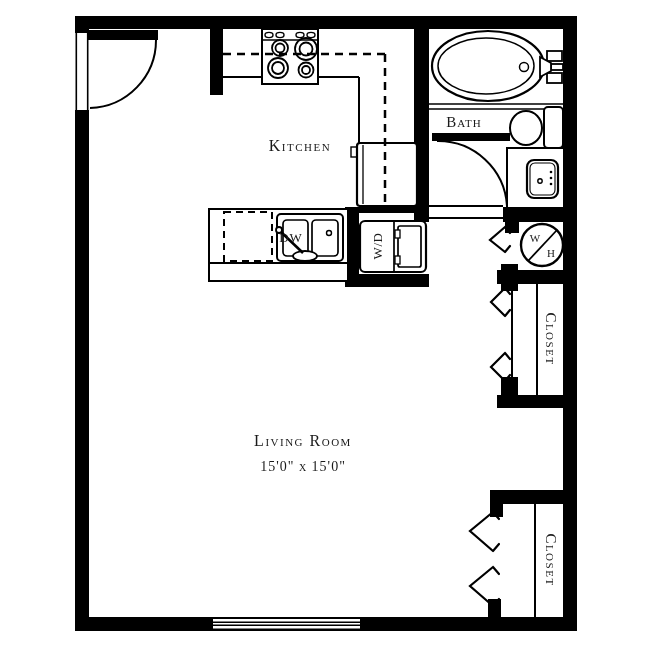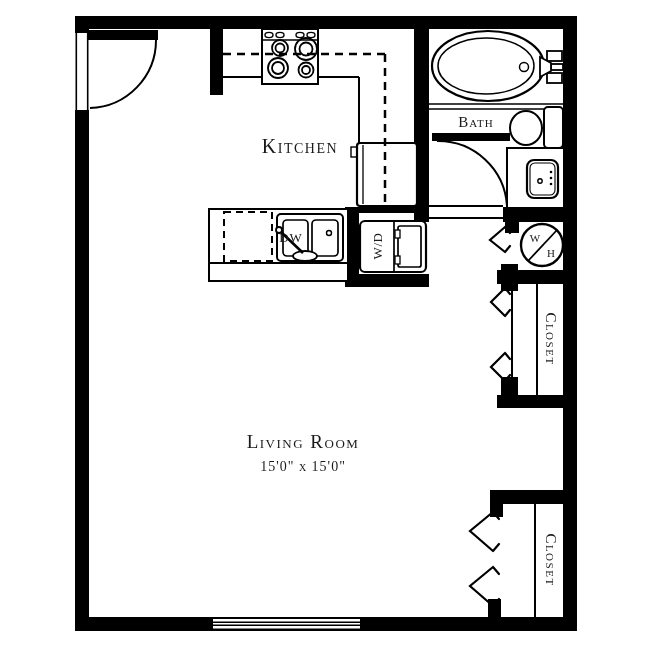--- a/index.html
+++ b/index.html
@@ -3,23 +3,23 @@
 <meta charset="utf-8">
 <style>
   html,body{margin:0;padding:0;background:#ffffff;}
   .plan{position:relative;width:650px;height:650px;background:#ffffff;overflow:hidden;
         font-family:"Liberation Serif",serif;}
   .plan svg{position:absolute;left:0;top:0;}
   .lbl{position:absolute;color:#1a1a1a;font-variant:small-caps;white-space:nowrap;
        transform:translate(-50%,-50%);line-height:1;}
   .lbl.rot-cw{transform:translate(-50%,-50%) rotate(90deg);}
   .lbl.rot-ccw{transform:translate(-50%,-50%) rotate(-90deg);}
-  .lbl-kitchen{font-size:20px;letter-spacing:1.5px;}
+  .lbl-kitchen{font-size:16px;letter-spacing:1.5px;}
   .lbl-bath{font-size:15px;letter-spacing:1px;}
-  .lbl-living{font-size:19px;letter-spacing:1.5px;}
+  .lbl-living{font-size:16px;letter-spacing:1.5px;}
   .lbl-dims{font-size:14px;letter-spacing:1px;}
   .lbl-dw{font-size:13px;letter-spacing:1px;}
   .lbl-wd{font-size:13px;letter-spacing:0.5px;}
   .lbl-closet{font-size:15px;letter-spacing:1.5px;}
   .lbl-wh{font-size:11px;}
 </style>
 </head>
 <body>
 
 <div class="plan">
@@ -185,21 +185,21 @@
 
     <g stroke="#000000" stroke-width="2">
       <line x1="512" y1="284" x2="512" y2="395"></line>
       <line x1="537" y1="284" x2="537" y2="395"></line>
       <line x1="535" y1="504" x2="535" y2="617"></line>
     </g>
   </svg>
 
   <div class="lbl lbl-kitchen" style="left:300px;top:146px;">Kitchen</div>
 
-  <div class="lbl lbl-bath" style="left:464px;top:122px;margin-left:12px;">Bath</div>
+  <div class="lbl lbl-bath" style="left:464px;top:122px;">Bath</div>
 
   <div class="lbl lbl-living" style="left:303px;top:441px;">Living Room</div>
 
   <div class="lbl lbl-dims" style="left:303px;top:467px;">15'0" x 15'0"</div>
 
   <div class="lbl lbl-dw" style="left:247px;top:237px;margin-left:44px;">DW</div>
 
   <div class="lbl lbl-wd rot-ccw" style="left:377px;top:246px;">W/D</div>
 
   <div class="lbl lbl-wh" style="left:535px;top:238px;">W</div>

